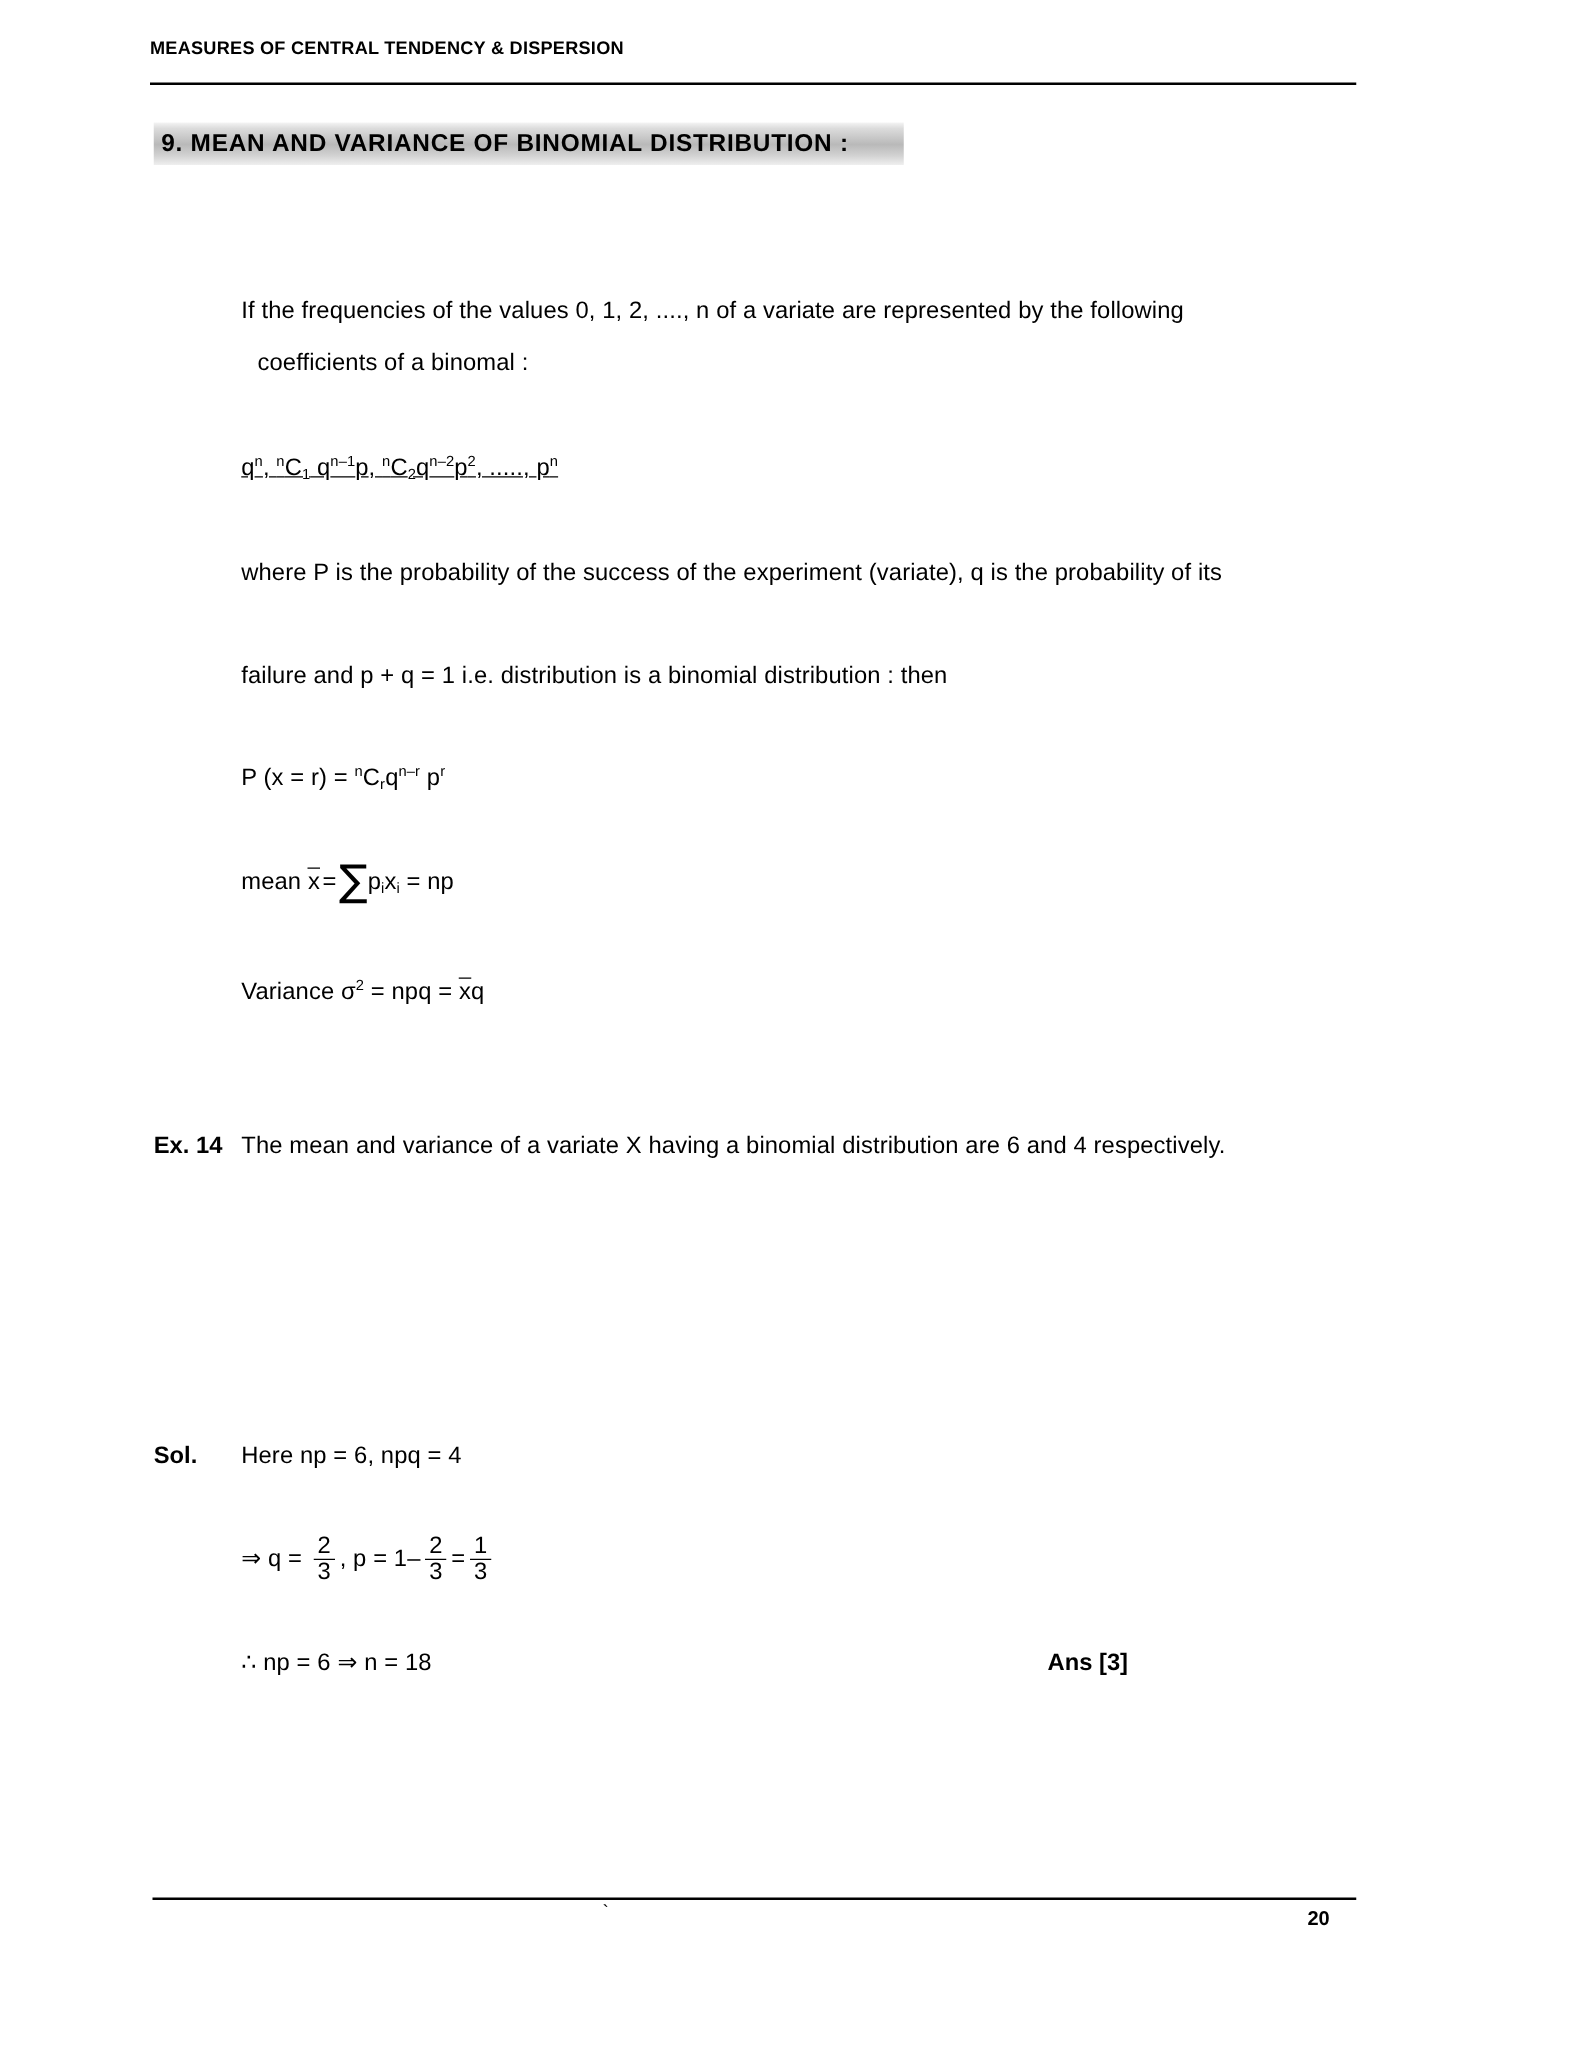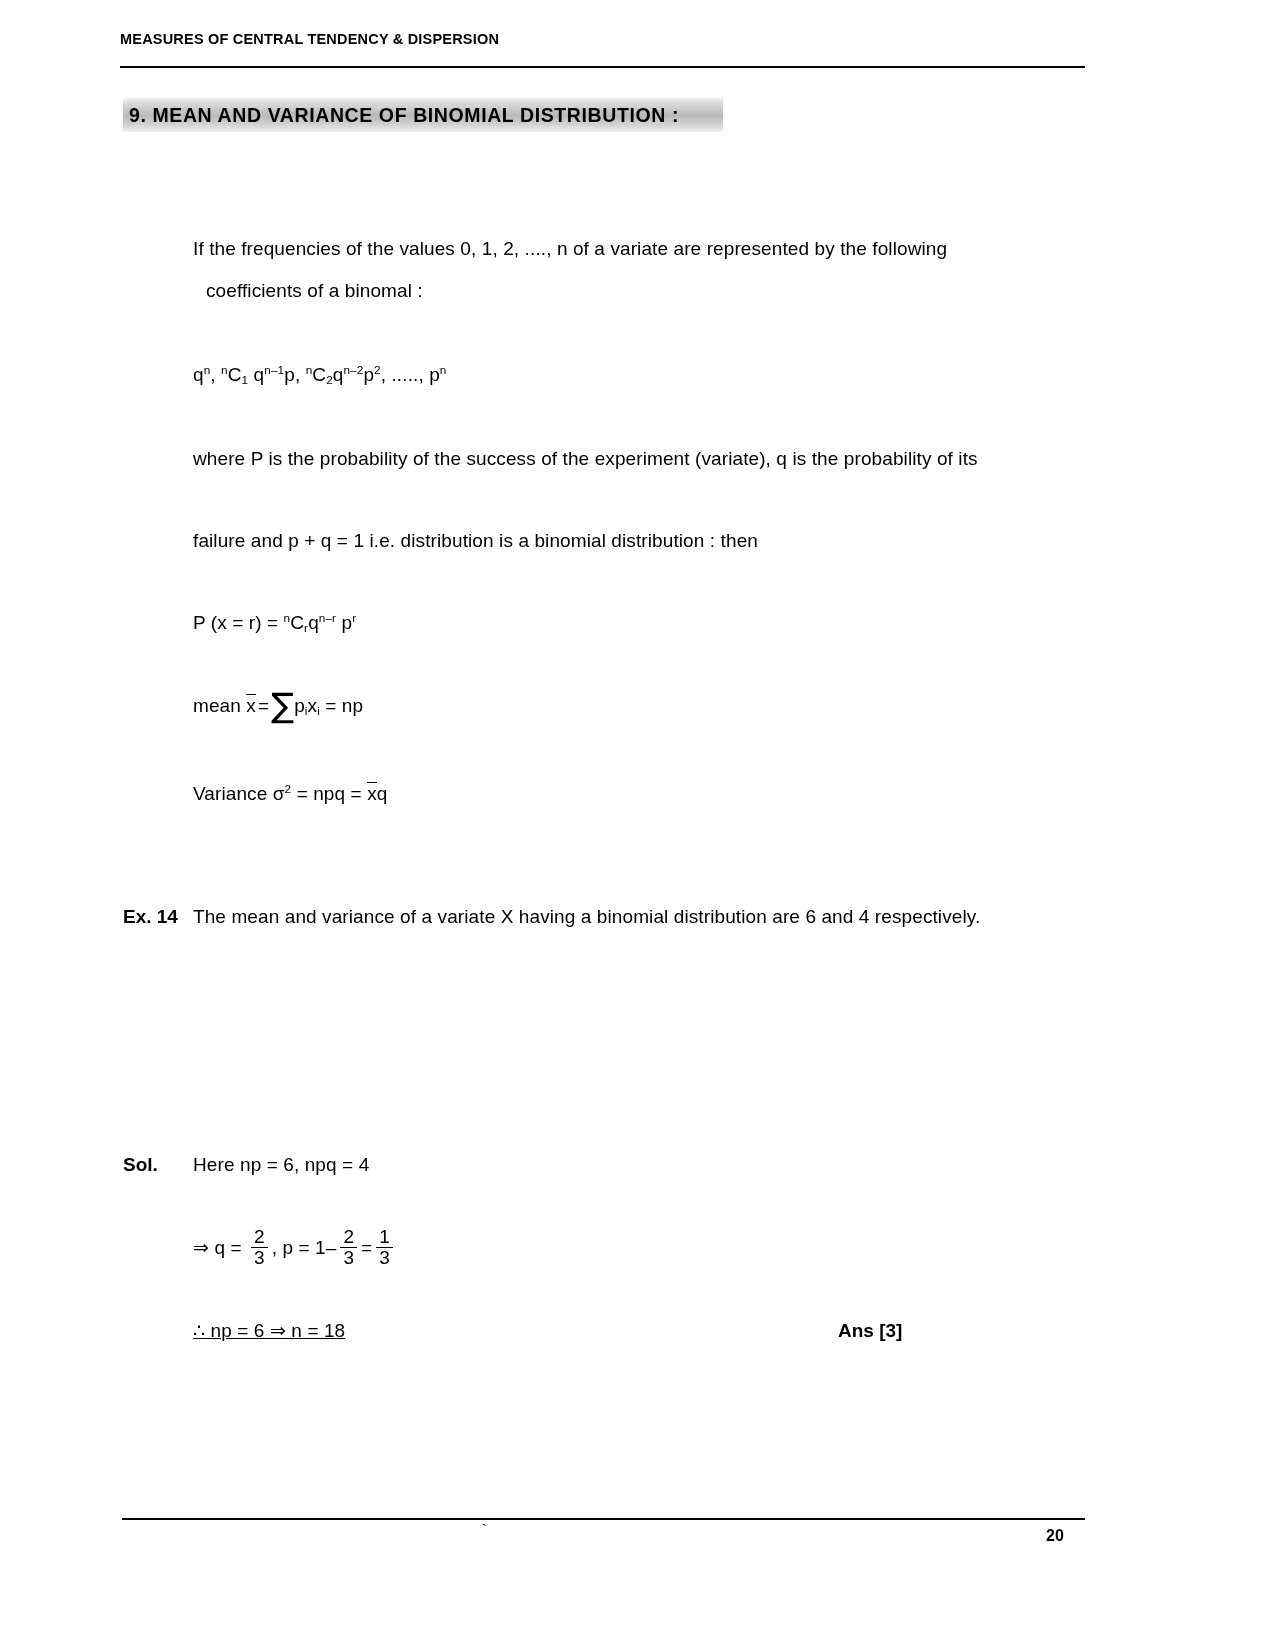--- a/index.html
+++ b/index.html
@@ -158,21 +158,21 @@
   <div class="header-rule"></div>
 
   <div class="section-bar">
     <div class="section-bar-text">9.  MEAN AND VARIANCE OF BINOMIAL DISTRIBUTION :</div>
   </div>
 
   <div class="body-line" style="left:193px; top:198px;margin-top:40px;">If the frequencies of the values 0, 1, 2, ...., n of a variate are represented by the following</div>
 
   <div class="body-line" style="left:193px; top:280px;margin-left:13px;">coefficients of a binomal :</div>
 
-  <div class="body-line" style="left:193px; top:364px;">
+  <div class="body-line" style="left:193px; top:364px;text-decoration:underline;">
     <span>q</span><sup>n</sup><span>, </span><sup>n</sup><span>C</span><sub>1</sub><span> q</span><sup>n–1</sup><span>p</span><span>, </span><sup>n</sup><span>C</span><sub>2</sub><span>q</span><sup>n–2</sup><span>p</span><sup>2</sup><span>, ....., </span><span>p</span><sup>n</sup>
   </div>
 
   <div class="body-line" style="left:193px; top:448px;">where P is the probability of the success of the experiment (variate), q is the probability of its</div>
 
   <div class="body-line" style="left:193px; top:530px;">failure and p + q = 1 i.e. distribution is a binomial distribution : then</div>
 
   <div class="body-line" style="left:193px; top:612px;">
     <span>P (x = r) = </span><sup>n</sup><span>C</span><sub>r</sub><span>q</span><sup>n–r</sup><span> p</span><sup>r</sup>
   </div>
@@ -205,21 +205,21 @@
       <span class="num">2</span>
       <span class="den">3</span>
     </span>
     <span>=</span>
     <span class="frac">
       <span class="num">1</span>
       <span class="den">3</span>
     </span>
   </div>
 
-  <div class="body-line" style="left:193px; top:1320px;text-decoration:underline;">
+  <div class="body-line" style="left:193px; top:1320px;">
     <span>∴</span><span style="white-space:pre"> np = 6 </span><span>⇒</span><span style="white-space:pre"> n = 18</span>
   </div>
   <div class="lbl-bold" style="left:838px; top:1320px;">Ans [3]</div>
 
   <div class="footer-rule"></div>
   <div class="footer-tick">`</div>
   <div class="footer-page">20</div>
 
 </div>
 

